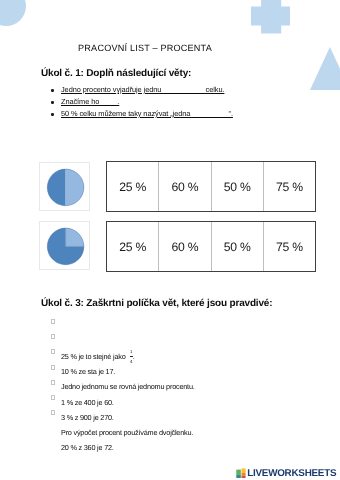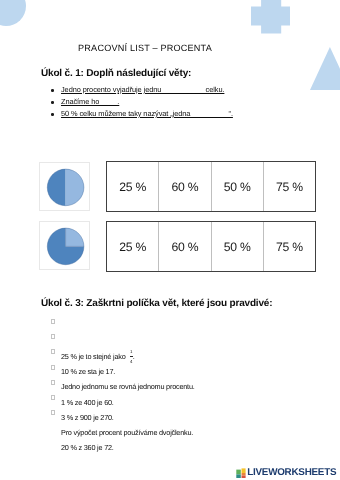--- a/index.html
+++ b/index.html
@@ -45,21 +45,21 @@
   .frac{display:inline-block;width:3px;height:5px;position:relative;
         margin-left:2.4px;vertical-align:baseline;}
   .frac .n{position:absolute;left:0;top:-3.6px;width:3px;text-align:center;
            font-size:4.4px;line-height:4.4px;}
   .frac .bar{position:absolute;left:0;top:2.4px;width:3px;height:0;
              border-top:.85px solid #2a2a2a;}
   .frac .d{position:absolute;left:0;top:5.5px;width:3px;text-align:center;
            font-size:4.4px;line-height:4.4px;}
 
   
-  #footer{position:absolute;left:236.3px;top:468px;display:flex;}
+  #footer{position:absolute;left:236.3px;top:468px;display:flex;align-items:flex-end;}
   #logomark{display:block;margin-bottom:-0.5px;}
   #brandtext{font-size:9.85px;font-weight:bold;letter-spacing:-0.25px;color:#1d3c6e;
              font-family:"Liberation Sans",sans-serif;margin-left:1px;line-height:9px;}
 </style>
 </head>
 <body>
 
 <div class="page">
 
   <div class="deco" id="deco-circle"></div>

